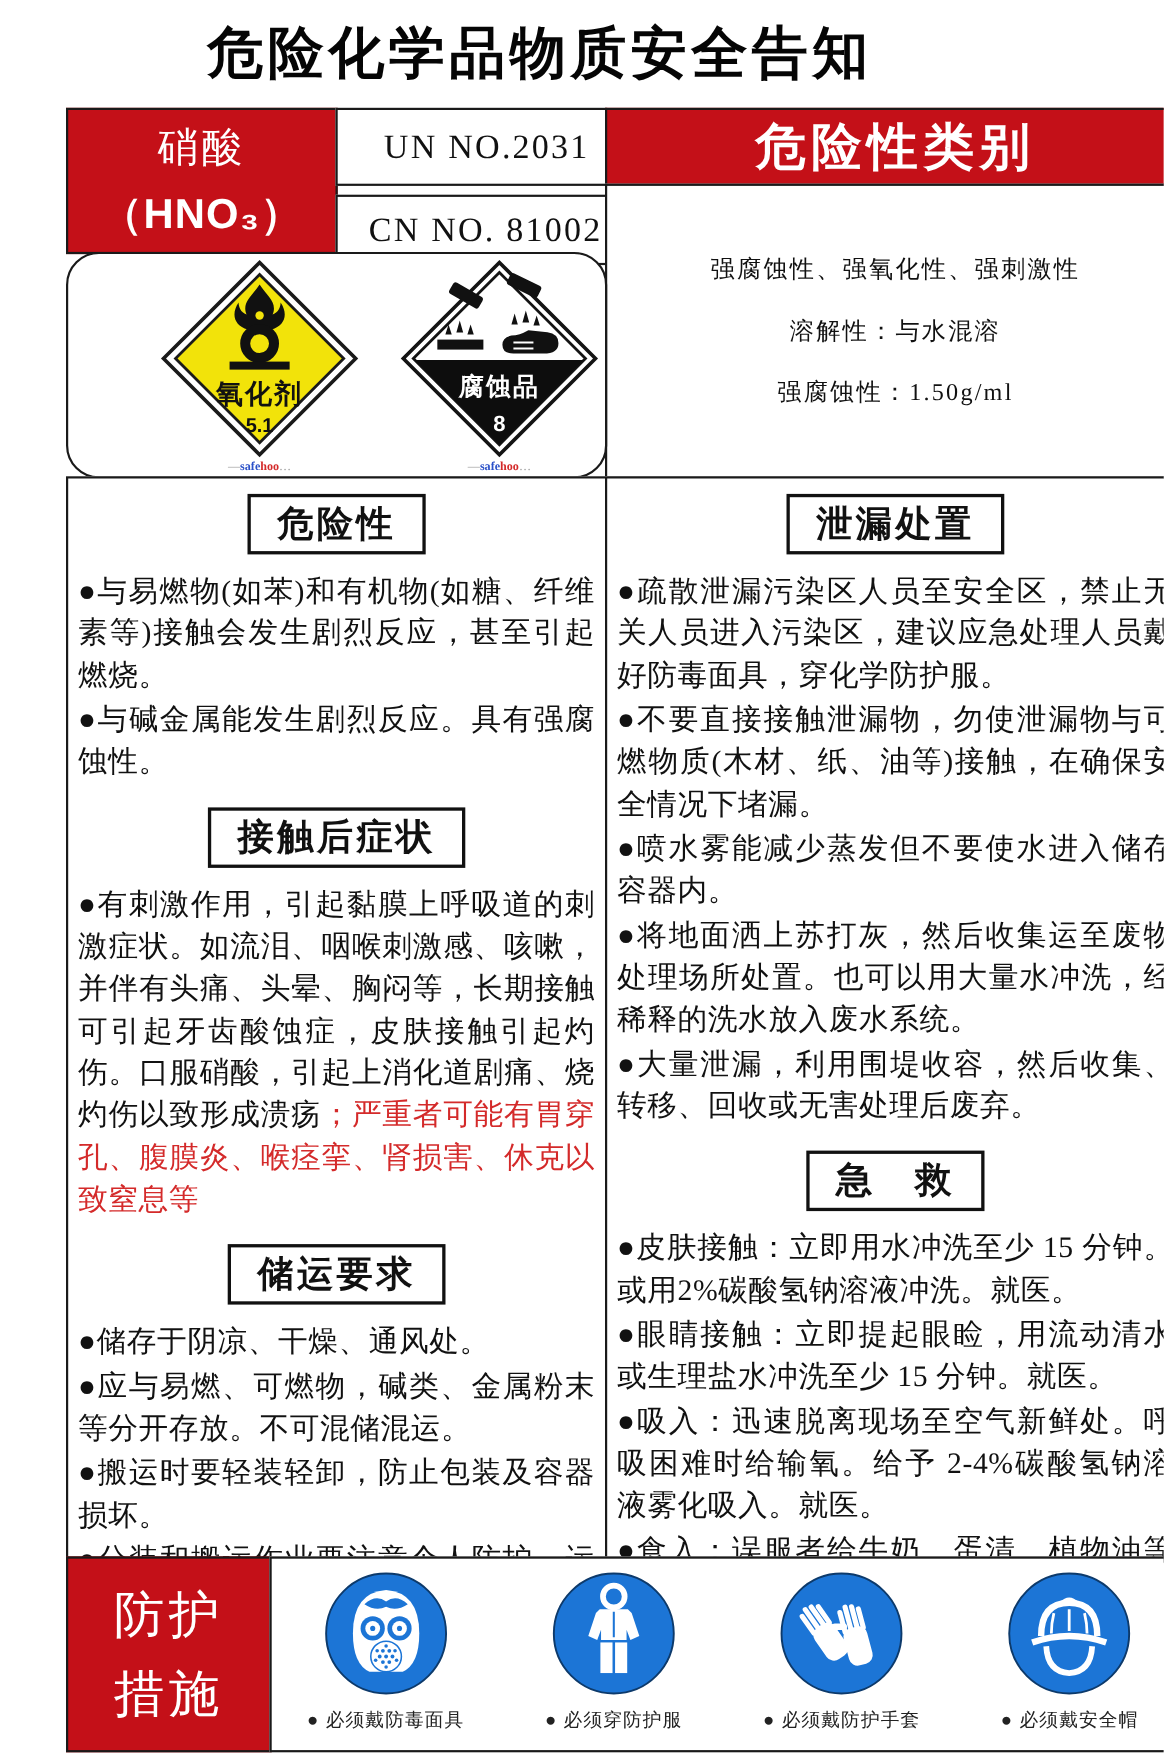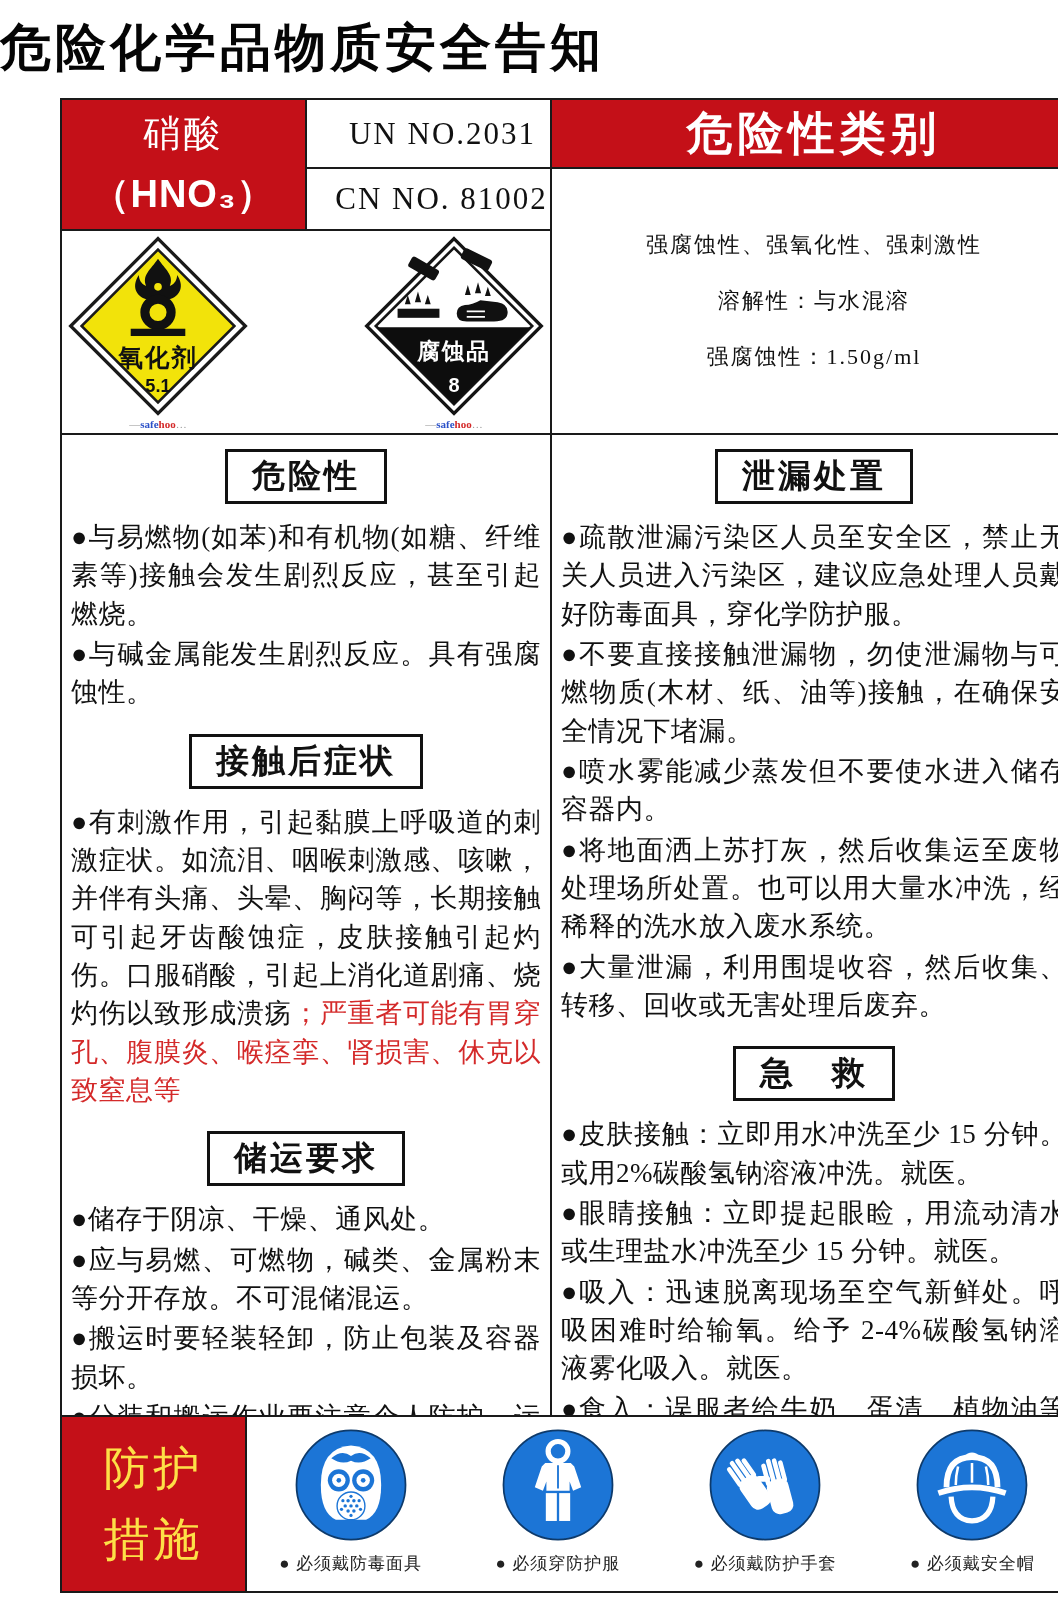--- a/index.html
+++ b/index.html
@@ -1,30 +1,30 @@
 <!DOCTYPE html>
 <html><head>
 <meta charset="utf-8">
 <style>
   html,body{margin:0;padding:0;background:#ffffff;}
   .sheet{position:relative;width:1058px;height:1600px;background:#fff;overflow:hidden;
          font-family:"Liberation Serif", serif;color:#111;}
-  .page-title{position:absolute;left:0;top:14px;width:982px;
+  .page-title{position:absolute;left:0;top:14px;width:982px;text-align:center;
               font-family:"Liberation Sans", sans-serif;font-weight:900;font-size:51px;
               letter-spacing:4px;color:#050505;}
   
   .cell{position:absolute;box-sizing:border-box;border:2px solid #1a1a1a;background:#fff;margin-left:40px;}
   .red-cell{background:#c41018;color:#fff;}
   .tbl{position:absolute;left:20px;top:98px;width:1018px;height:1495px;}
   .c-name   {left:0;   top:0;     width:247px;height:133px;display:flex;flex-direction:column;justify-content:space-evenly;align-items:center;}
   .c-un     {left:245px;top:0;    width:247px;height:71px; display:flex;align-items:center;justify-content:center;padding-left:28px;}
-  .c-cn     {left:245px;top:69px; width:273px;height:64px; display:flex;align-items:center;justify-content:center;}
+  .c-cn     {left:245px;top:79px; width:273px;height:64px; display:flex;align-items:center;justify-content:center;}
   .c-hztitle{left:490px;top:0;    width:528px;height:71px; display:flex;align-items:center;justify-content:center;}
   .c-hztext {left:490px;top:69px; width:528px;height:268px;display:flex;flex-direction:column;justify-content:center;gap:26px;padding:8px 4px;}
-  .c-placard{left:0;   top:131px; width:492px;height:206px;display:flex;align-items:center;justify-content:space-between;gap:26px;}
+  .c-placard{left:0;   top:131px; width:492px;height:206px;display:flex;align-items:center;justify-content:flex-end;gap:26px;border-radius:30px;}
   .c-left   {left:0;   top:335px; width:492px;height:984px;padding:4px 9px;}
   .c-right  {left:490px;top:335px;width:528px;height:984px;padding:4px 9px;}
   .c-flabel {left:0;   top:1317px;width:187px;height:178px;display:flex;flex-direction:column;align-items:center;justify-content:center;}
   .c-ficons {left:185px;top:1317px;width:833px;height:178px;display:flex;align-items:flex-start;justify-content:space-around;padding-top:10px;}
 
   .chem-name{font-size:37px;letter-spacing:3px;}
   .chem-formula{font-family:"Liberation Sans", sans-serif;font-weight:bold;font-size:38px;letter-spacing:1px;}
   .code-text{font-size:31px;letter-spacing:2px;}
   .hz-title{font-family:"Liberation Sans", sans-serif;font-weight:900;font-size:46px;letter-spacing:5px;}
   .hz-line{text-align:center;font-size:22px;letter-spacing:2px;}
@@ -35,21 +35,21 @@
             font-family:"Liberation Sans", sans-serif;font-weight:bold;font-size:33px;letter-spacing:3px;background:#fff;}
   .bullet{margin:2px 0;font-size:27px;line-height:1.42;letter-spacing:0.5px;text-align:justify;}
   .red-text{color:#d42a2a;}
 
   .placard-item{display:flex;flex-direction:column;align-items:center;}
   .placard-svg{width:192px;height:182px;}
   .pl-cap{font-size:11px;line-height:1;margin-top:2px;letter-spacing:0;color:#999;}
   .pl-cap .b{color:#2a50c8;font-weight:bold;}
   .pl-cap .r{color:#d42a2a;font-weight:bold;}
 
-  .prot-label{font-size:46px;letter-spacing:4px;line-height:1.55;color:#fde047;}
+  .prot-label{font-size:46px;letter-spacing:4px;line-height:1.55;color:#ffffff;}
   .ppe{display:flex;flex-direction:column;align-items:center;width:200px;}
   .ppe svg{width:116px;height:116px;}
   .ppe-label{margin-top:9px;font-family:"Liberation Sans", sans-serif;font-size:17px;color:#222;letter-spacing:1px;white-space:nowrap;}
 
   .wm{position:absolute;left:790px;top:1482px;display:flex;align-items:center;gap:2px;z-index:6;pointer-events:none;}
   .wm-text{font-family:"Liberation Sans", sans-serif;font-weight:bold;font-size:44px;letter-spacing:4px;
            color:rgba(158,158,158,0.8);text-shadow:0 1px 0 rgba(255,255,255,0.6);}
   svg text{font-family:"Liberation Sans", sans-serif;}
 </style>
 </head>

